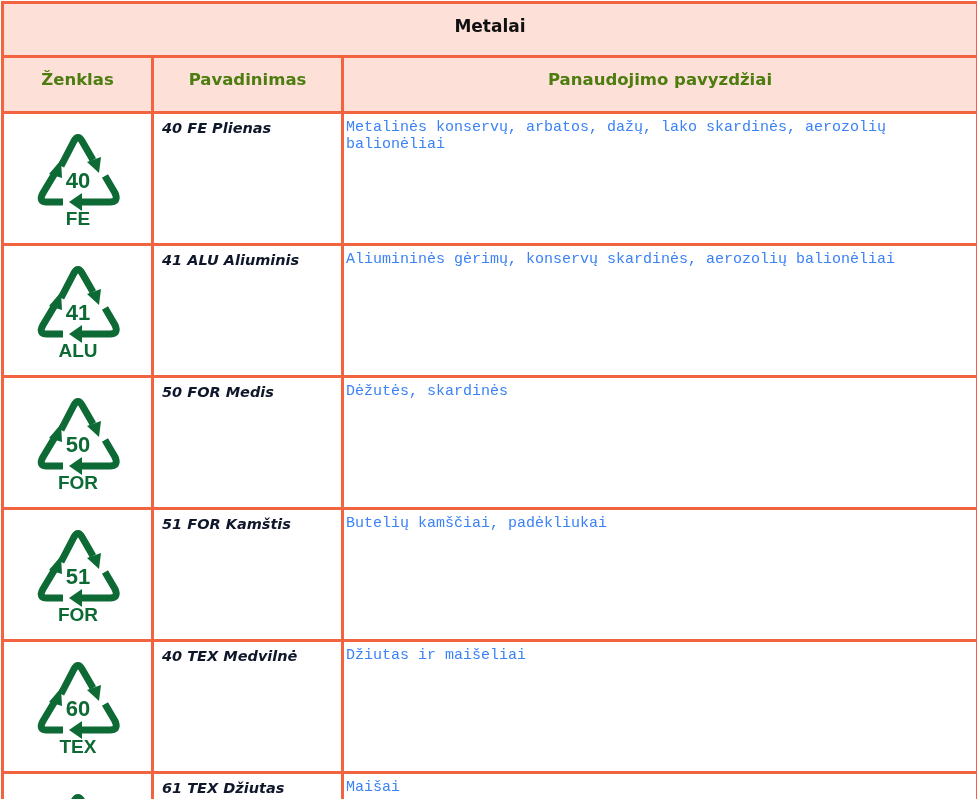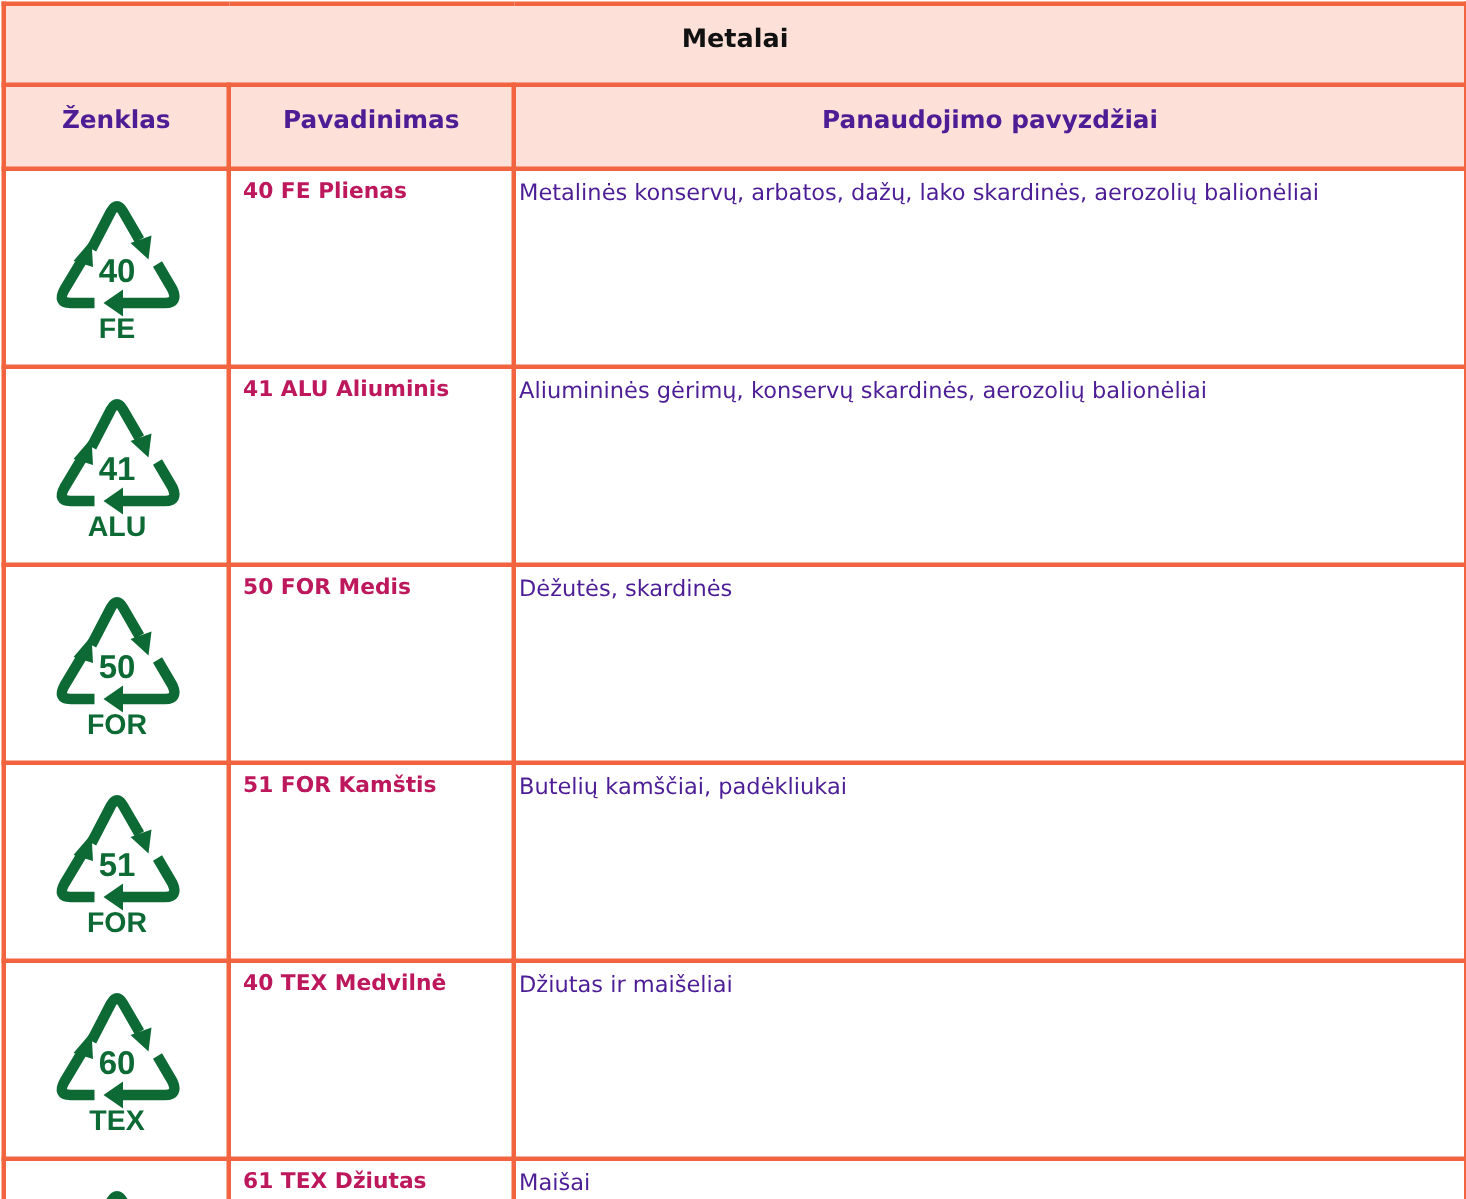--- a/index.html
+++ b/index.html
@@ -18,32 +18,34 @@
   .section th {
     background: #fde0d8;
     height: 27px;
     font-size: 17px; font-weight: bold; color: #111;
     text-align: center; vertical-align: middle;
     font-family: "DejaVu Sans", sans-serif;
   }
   .colhead th {
     background: #fde0d8;
     height: 29px;
-    font-size: 16.5px; font-weight: bold; color: #4c1d95;
+    font-size: 16.5px; font-weight: bold; color: #4d7c0f;
     text-align: center; vertical-align: middle;
   }
   .item td { height: 105px; background: #fff; }
   .item td.icon-cell { text-align: right; vertical-align: top; }
   .item td.name-cell {
-    font-size: 14.5px; font-weight: bold; color: #be185d;
+    font-size: 14.5px; font-weight: bold; color: #0f172a;
     padding: 6px 0 0 8px;
+    font-style: italic;
   }
   .item td.use-cell {
-    font-size: 15px; color: #4c1d95;
+    font-size: 15px; color: #3b82f6;
     padding: 5px 0 0 2px;
+    font-family: Liberation Mono, monospace;
   }
   .sym { display: block; margin: 3px auto 0 auto; }
   .sym text { font-family: "Liberation Sans", sans-serif; font-weight: bold; fill: #0d6a35; }
 </style>
 </head>
 <body>
 
 <table class="rec">
   <colgroup>
     <col style="width:150px">

